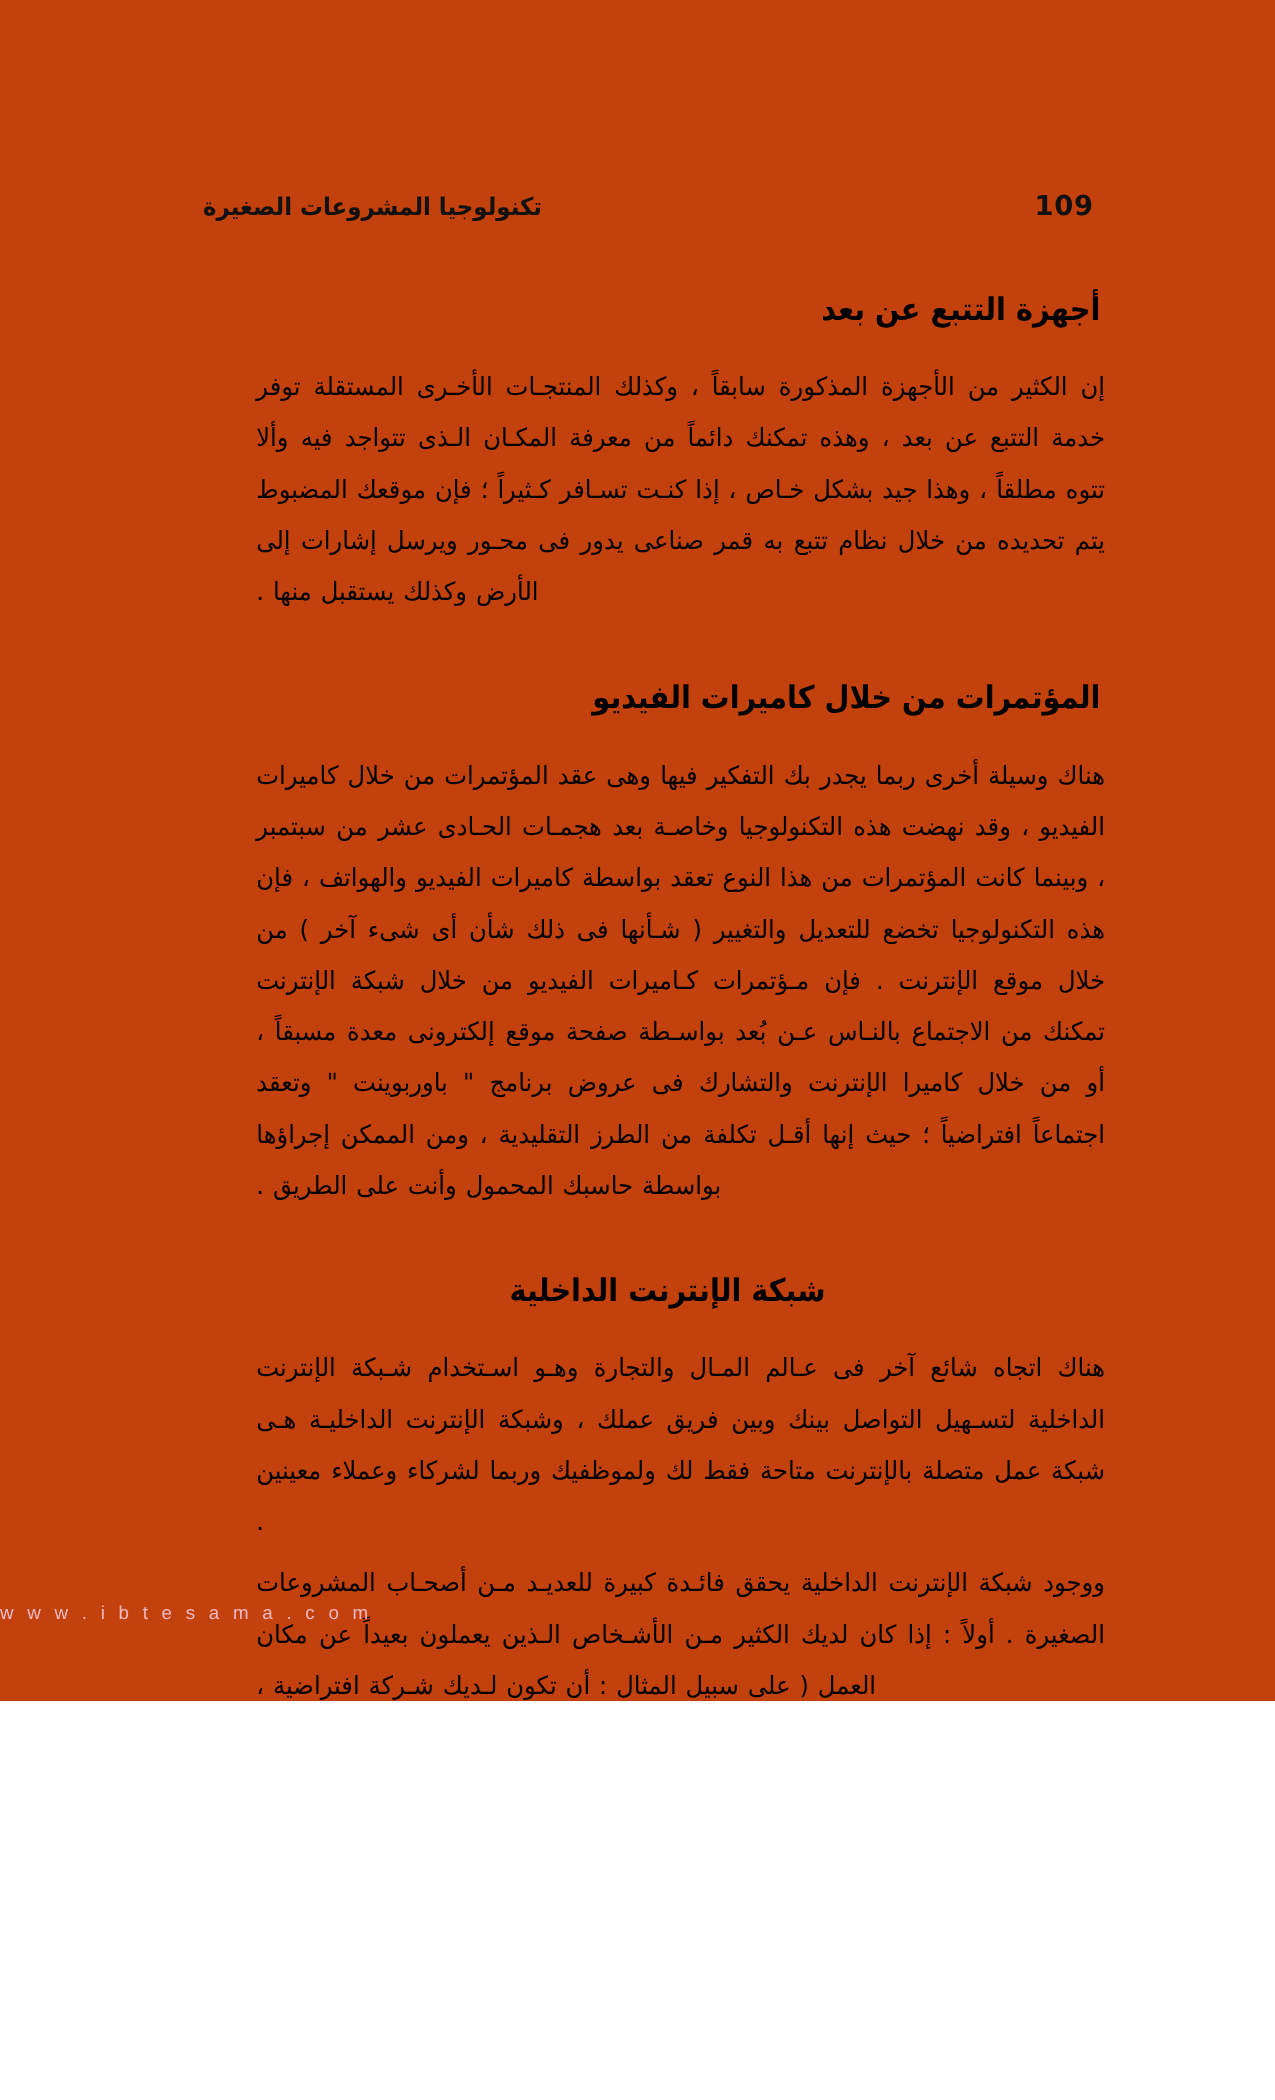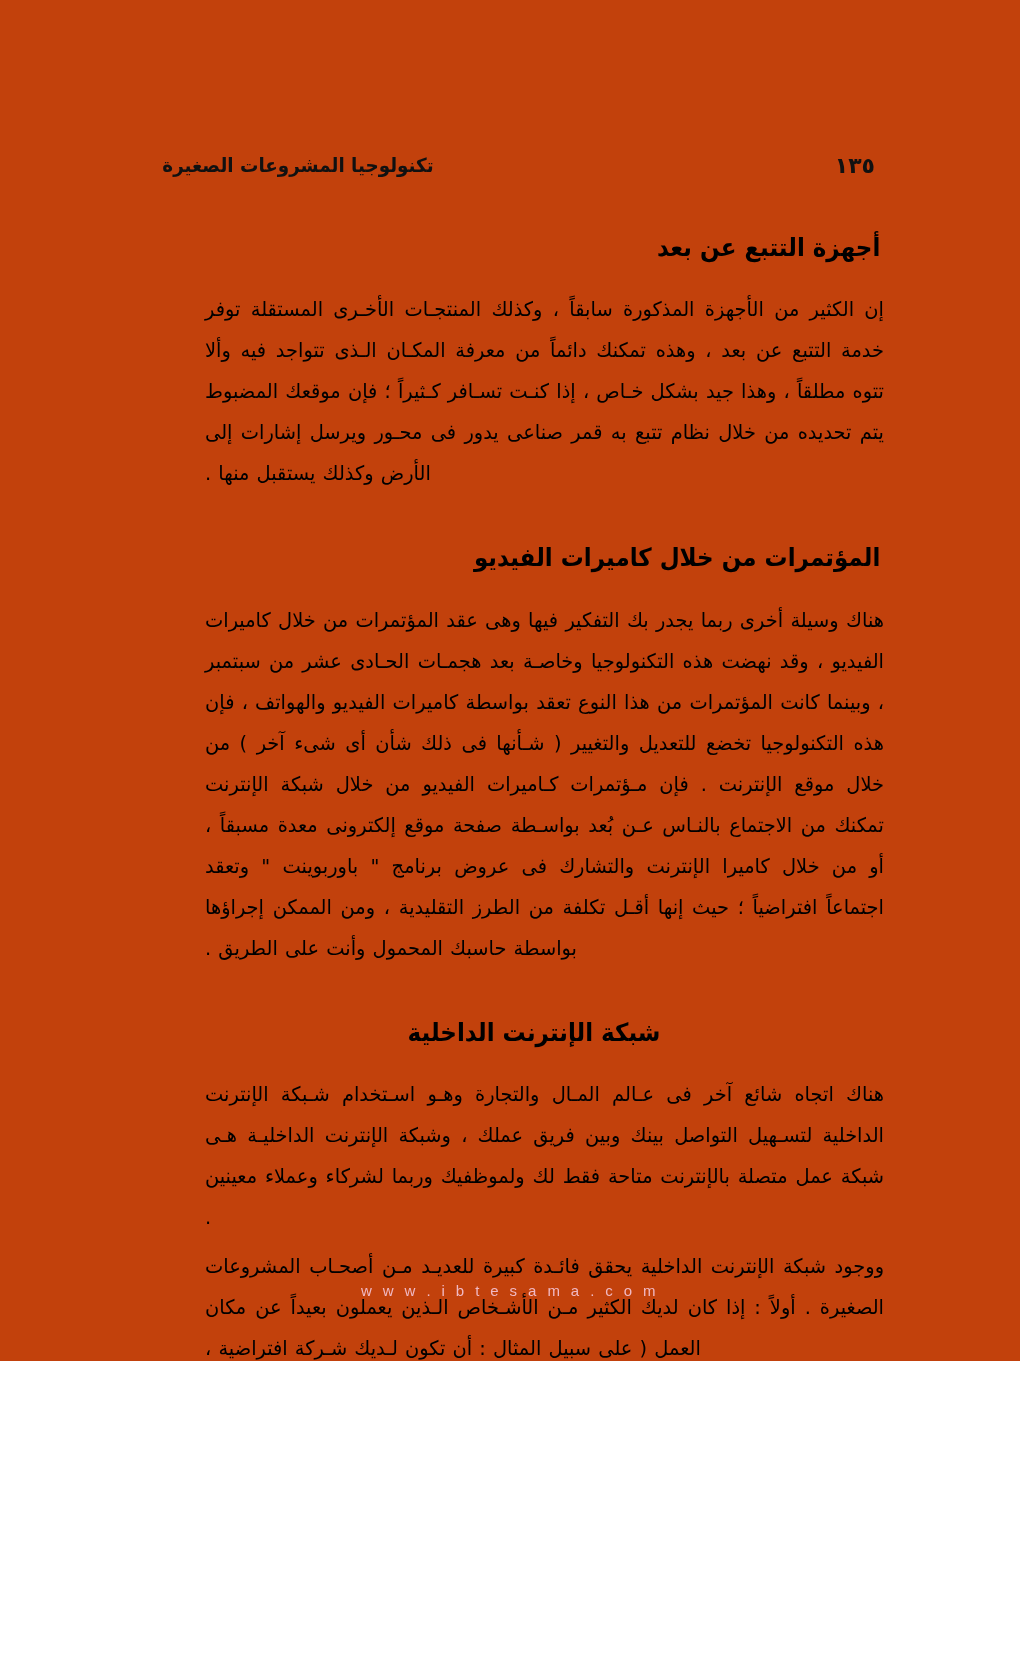--- a/index.html
+++ b/index.html
@@ -95,38 +95,37 @@
   .sp-heading-to-para { height: 26px; }
   .sp-para-to-heading { height: 48px; }
   .sp-para-to-para    { height: 8px; }
 
   
   .watermark {
     position: absolute;
     left: 0;
     right: 0;
     bottom: 62px;
-    text-align: center;
     font-family: "Liberation Sans", sans-serif;
     font-size: 15px;
     letter-spacing: 3.4px;
     color: #f0b9c4;
     direction: ltr;
     white-space: nowrap;
     user-select: none;
   }
 </style>
 </head>
 <body>
 
 <div class="page">
 
   <div class="running-head">
     <div class="title">تكنولوجيا المشروعات الصغيرة</div>
-    <div class="folio">١٣٥</div>
+    <div class="folio">109</div>
   </div>
 
   <div class="content">
 
     <h2 class="sec-heading align-right">أجهزة التتبع عن بعد</h2>
     <div class="sp-heading-to-para"></div>
     <p class="body last-left">إن الكثير من الأجهزة المذكورة سابقاً ، وكذلك المنتجـات الأخـرى المستقلة توفر خدمة التتبع عن بعد ، وهذه تمكنك دائماً من معرفة المكـان الـذى تتواجد فيه وألا تتوه مطلقاً ، وهذا جيد بشكل خـاص ، إذا كنـت تسـافر كـثيراً ؛ فإن موقعك المضبوط يتم تحديده من خلال نظام تتبع به قمر صناعى يدور فى محـور ويرسل إشارات إلى الأرض وكذلك يستقبل منها .</p>
 
     <div class="sp-para-to-heading"></div>
 

